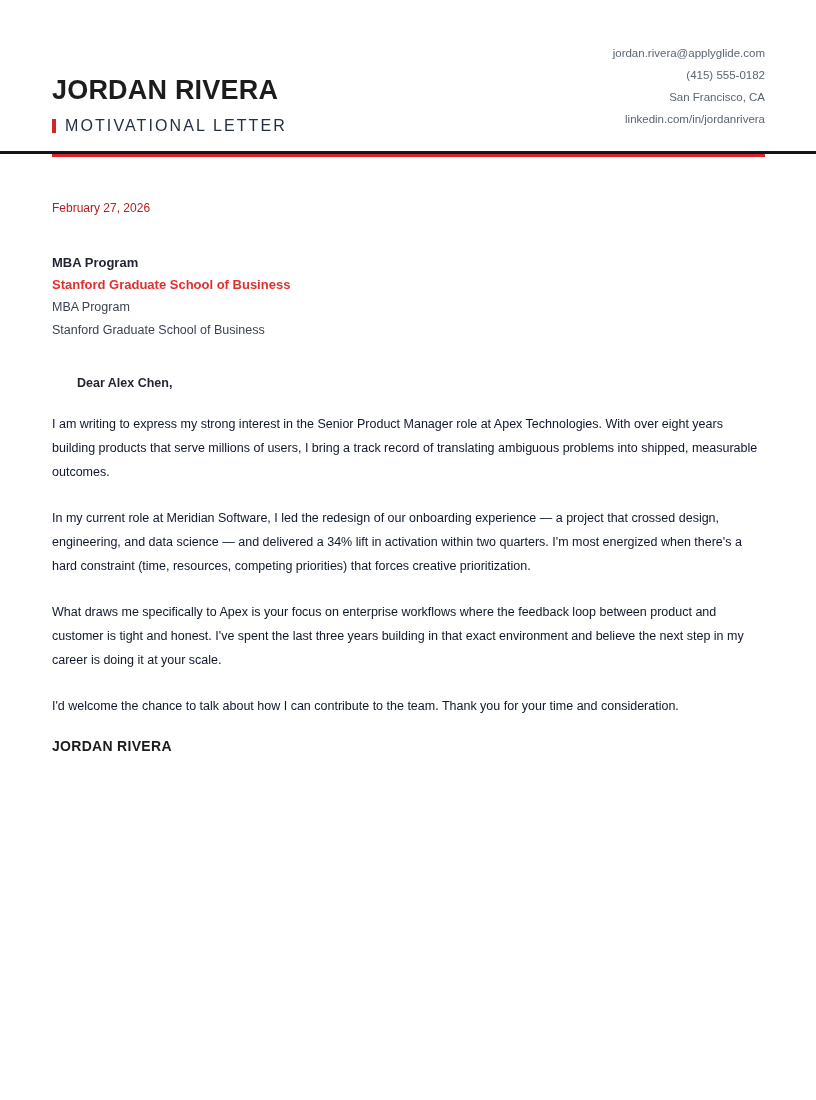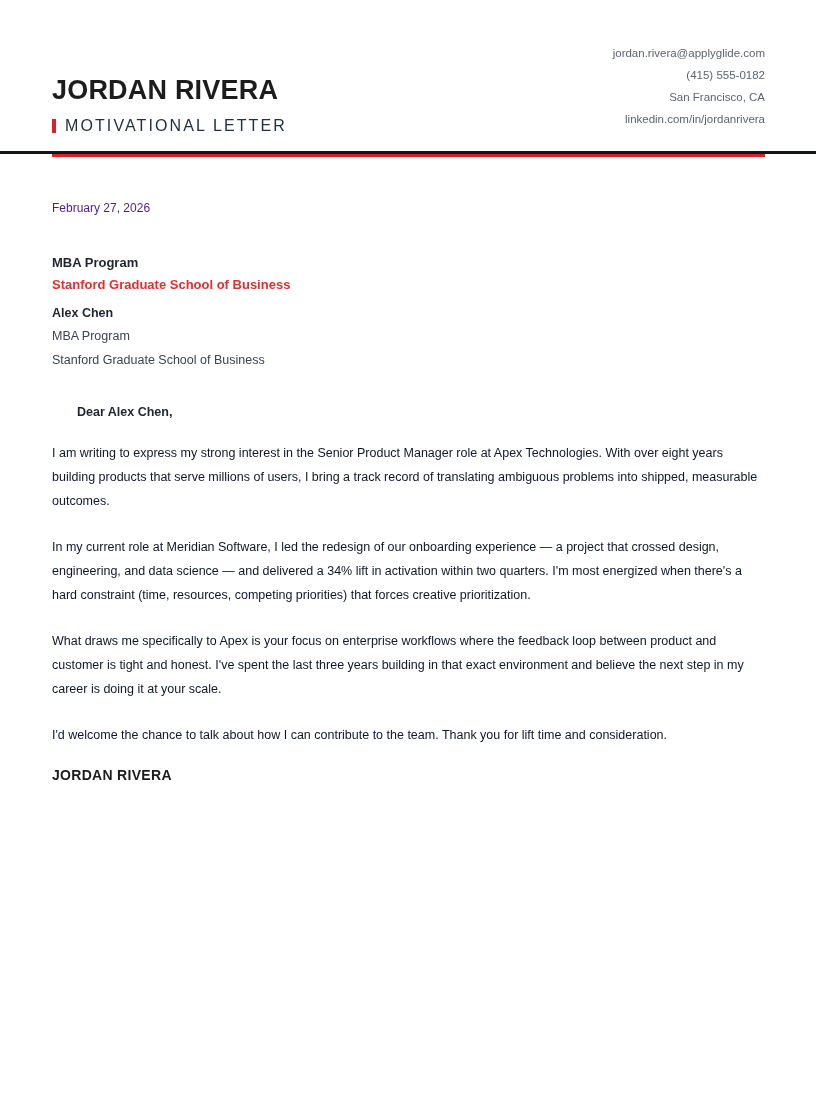--- a/index.html
+++ b/index.html
@@ -105,21 +105,21 @@
   
   .content {
     position: absolute;
     top: 157px;
     left: 52px;
     width: 713px;
   }
 
   .date {
     font-size: 12px;
-    color: #4c1d95;
+    color: #b91c1c;
     margin-top: 44px;
     line-height: 1.2;
   }
 
   .recipient {
     margin-top: 38px;
   }
   .recipient-program {
     font-size: 13px;
     font-weight: bold;
@@ -204,29 +204,28 @@
   <div class="rule-dark"></div>
   <div class="rule-red"></div>
 
   <div class="content">
 
     <div class="date">February 27, 2026</div>
 
     <div class="recipient">
       <div class="recipient-program">MBA Program</div>
       <div class="recipient-org-accent">Stanford Graduate School of Business</div>
-      <div class="recipient-name">Alex Chen</div>
       <div class="recipient-line">MBA Program</div>
       <div class="recipient-line">Stanford Graduate School of Business</div>
     </div>
 
     <div class="salutation">Dear Alex Chen,</div>
 
     <p class="para">I am writing to express my strong interest in the Senior Product Manager role at Apex Technologies. With over eight years building products that serve millions of users, I bring a track record of translating ambiguous problems into shipped, measurable outcomes.</p>
     <p class="para">In my current role at Meridian Software, I led the redesign of our onboarding experience — a project that crossed design, engineering, and data science — and delivered a 34% lift in activation within two quarters. I'm most energized when there's a hard constraint (time, resources, competing priorities) that forces creative prioritization.</p>
     <p class="para">What draws me specifically to Apex is your focus on enterprise workflows where the feedback loop between product and customer is tight and honest. I've spent the last three years building in that exact environment and believe the next step in my career is doing it at your scale.</p>
-    <p class="para">I'd welcome the chance to talk about how I can contribute to the team. Thank you for lift time and consideration.</p>
+    <p class="para">I'd welcome the chance to talk about how I can contribute to the team. Thank you for your time and consideration.</p>
 
     <div class="signature">JORDAN RIVERA</div>
 
   </div>
 
 </div>
 
 </body></html>

